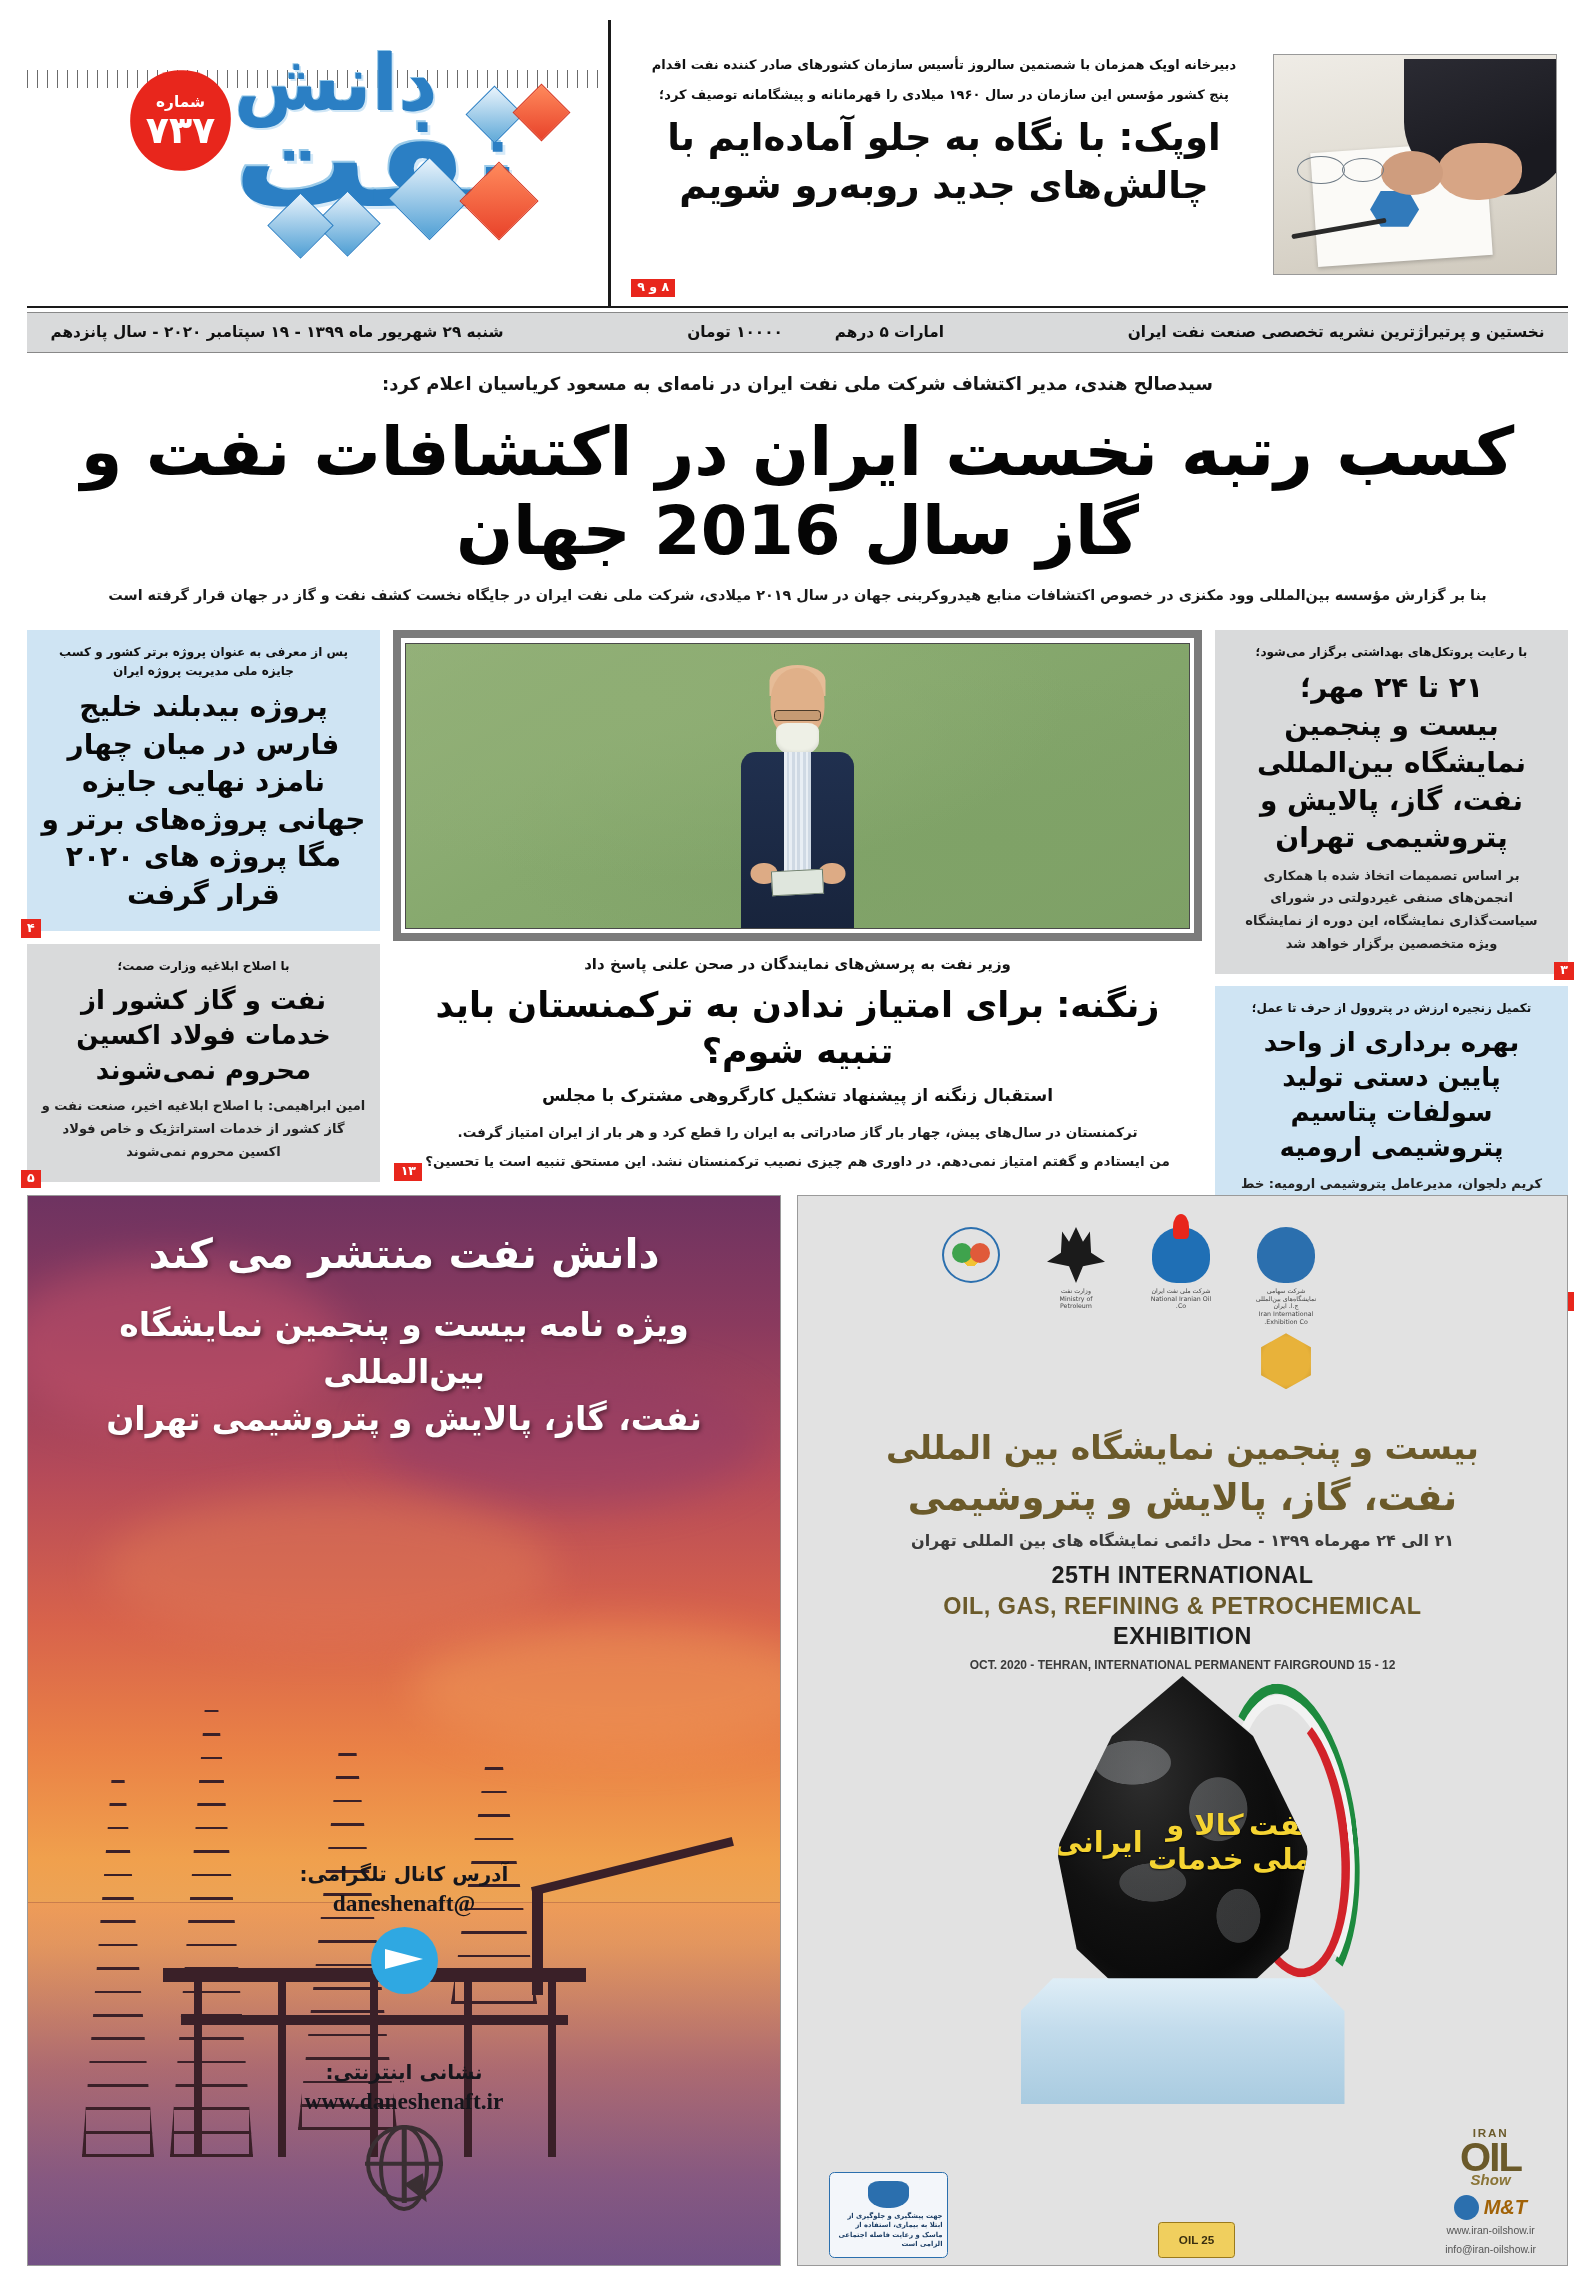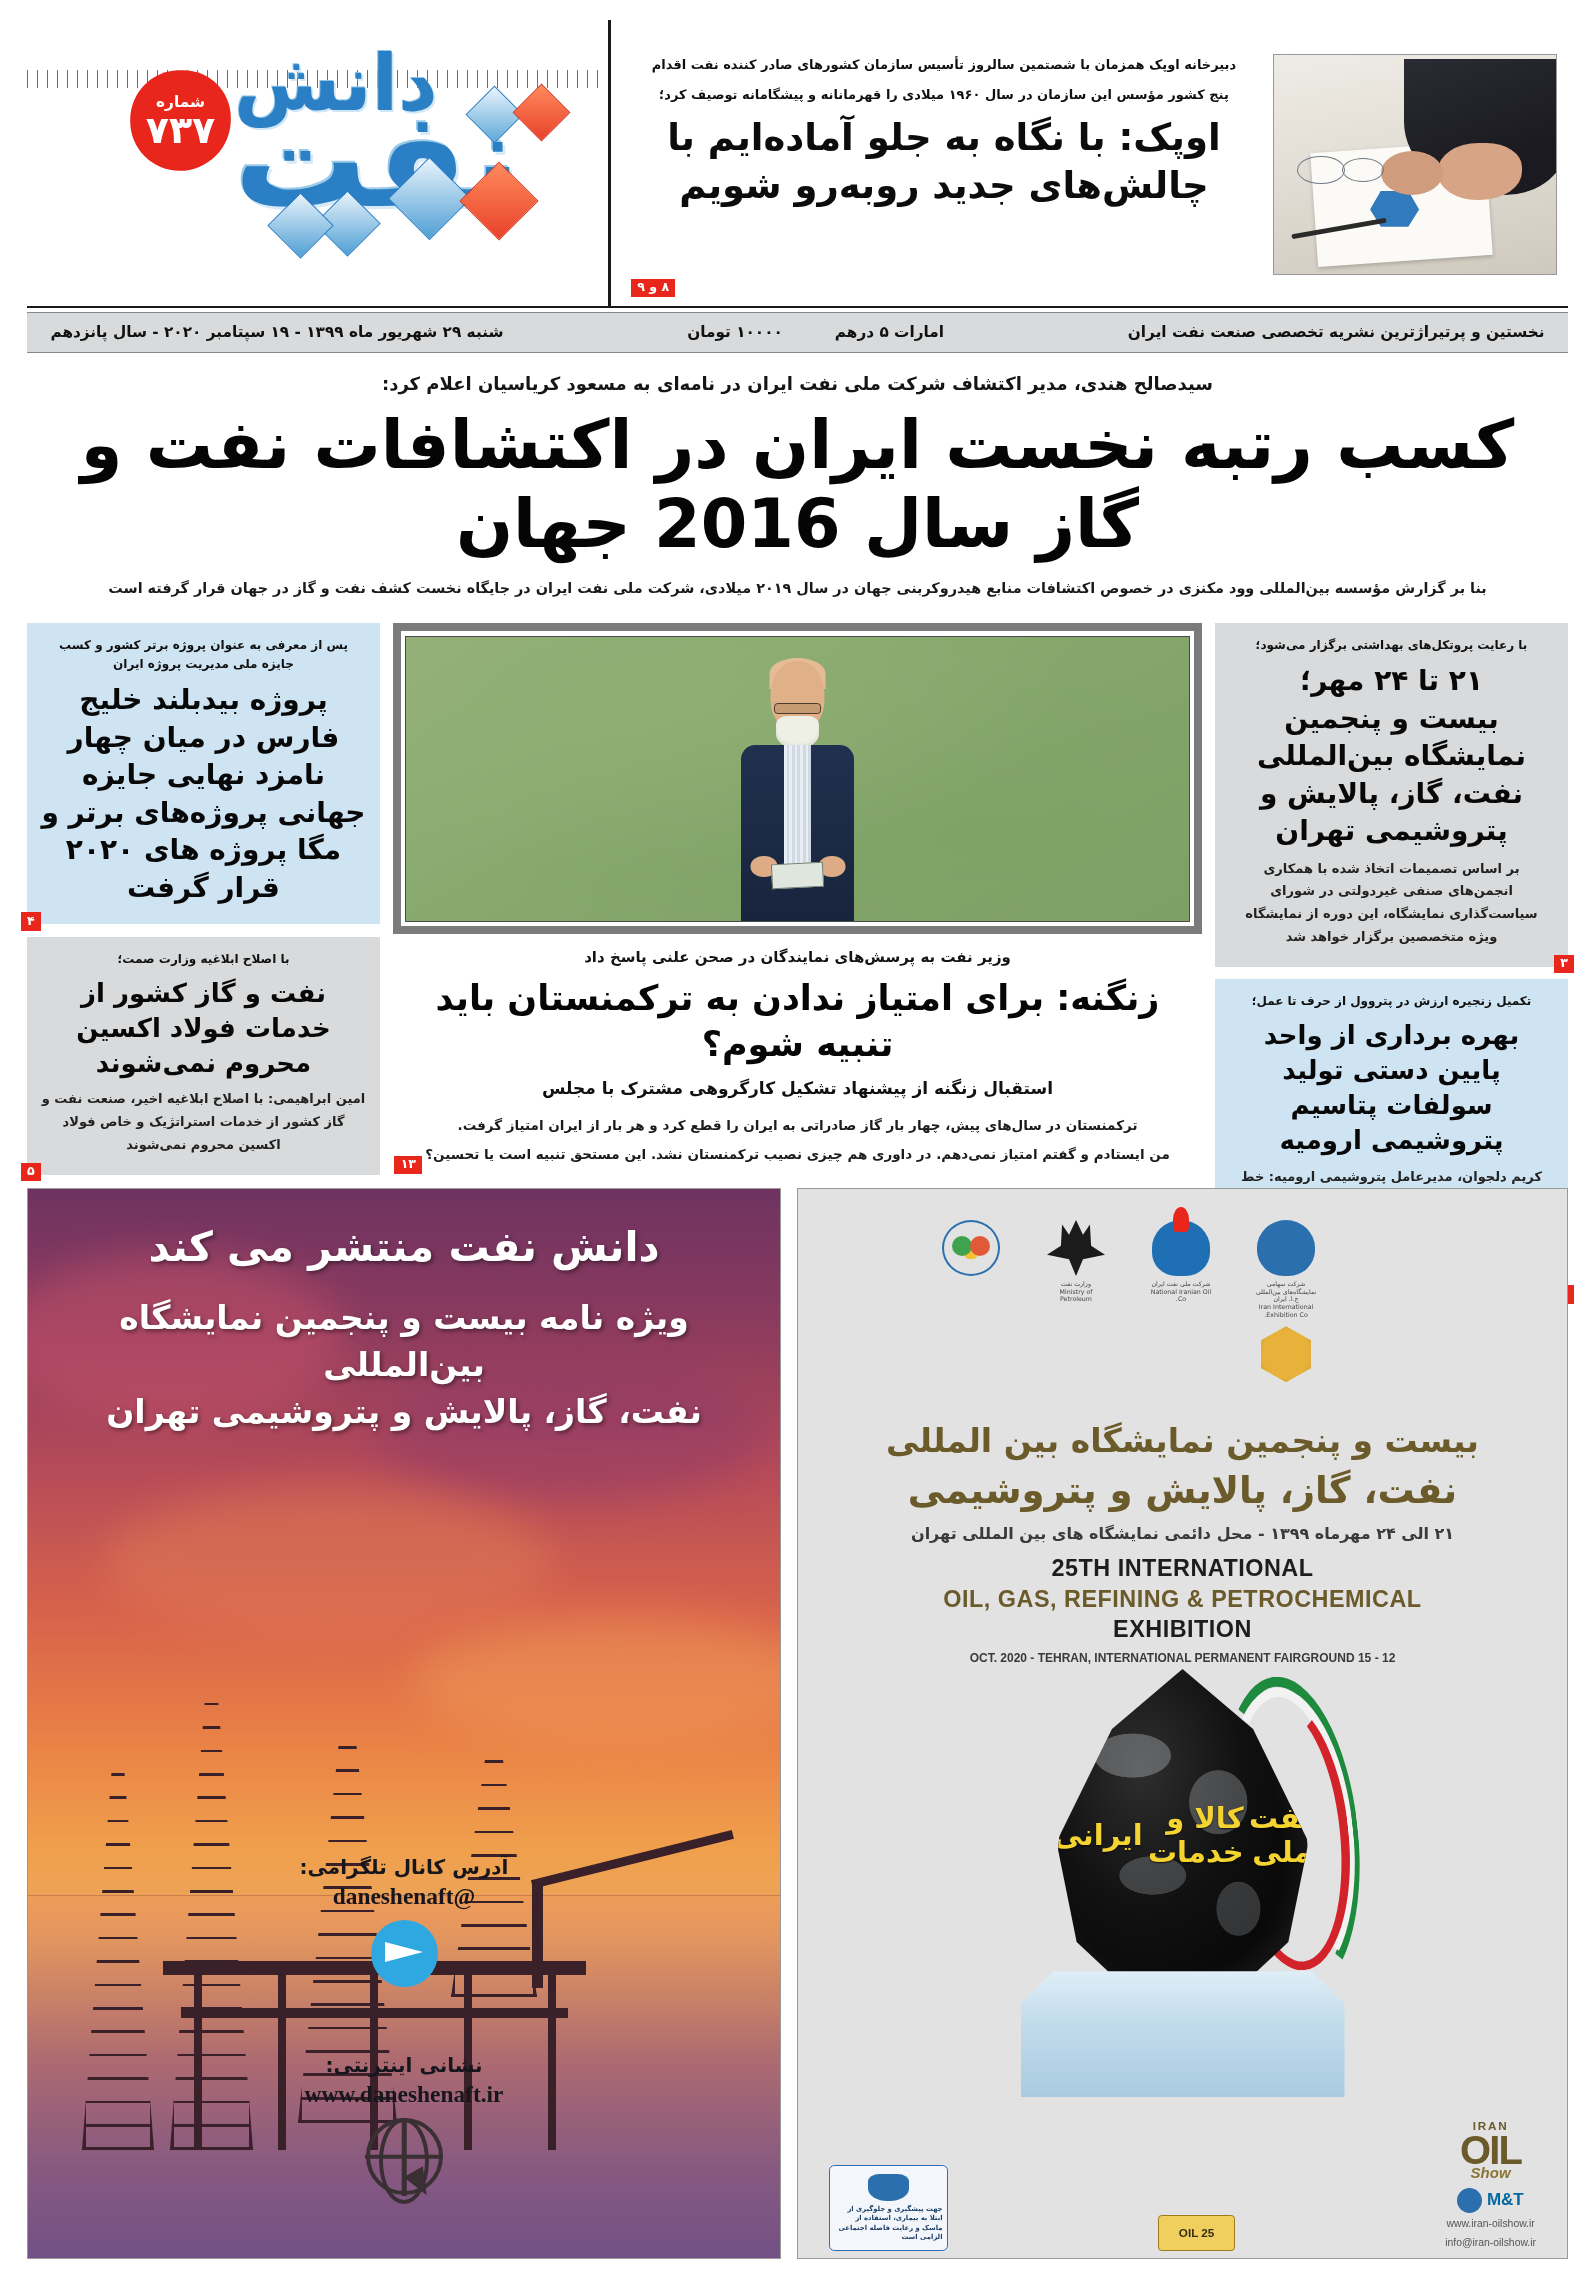--- a/index.html
+++ b/index.html
@@ -132,21 +132,21 @@
     border-top: 0.9px solid #888; border-bottom: 0.9px solid #888;
     display: flex; flex-direction: row-reverse;
     align-items: center; justify-content: space-between;
     padding: 0 23.4px;
     font-size: 15.3px; font-weight: bold; color: #111;
   }
   .datebar .mid { display: flex; flex-direction: row-reverse; gap: 52px; }
 
   
   .lead { padding: 20px 18px 12.6px 18px; text-align: center; }
-  .lead-kicker { font-size: 18px; font-weight: bold; color: #151515; margin-bottom: 12px; }
+  .lead-kicker { font-size: 18px; font-weight: bold; color: #151515; margin-bottom: 19px; }
   .lead-title {
     font-size: 67px; font-weight: bold; color: #050505;
     line-height: 1.18; letter-spacing: -1.8px; margin-bottom: 14.4px;
   }
   .lead-sub { font-size: 14.4px; font-weight: bold; color: #1a1a1a; line-height: 1.5; }
 
   
   .cols {
     display: flex; flex-direction: row-reverse;
     gap: 12.6px; margin-top: 10.8px; height: 549px;
@@ -357,21 +357,21 @@
   .mask-badge .ico { width: 41px; height: 27px; background: #2b6fae; border-radius: 28% 28% 46% 46%; margin-bottom: 4.5px; }
   .mask-badge .t { font-size: 6.8px; font-weight: bold; color: #1d3f66; line-height: 1.35; }
   .oilshow {
     text-align: center; font-family: "Liberation Sans", sans-serif;
   }
   .oilshow .os1 { font-size: 11.7px; font-weight: bold; color: #6b5a2a; letter-spacing: 1.8px; }
   .oilshow .os2 { font-size: 40px; font-weight: bold; color: #6b5a2a; line-height: .9; letter-spacing: -1.8px; }
   .oilshow .os3 { font-size: 15px; font-weight: bold; color: #8a7436; font-style: italic; margin-top: -3.6px; }
   .mkt { display: flex; flex-direction: row-reverse; align-items: center; justify-content: center; gap: 4.5px; margin-top: 6.3px; }
   .mkt .ball { width: 25px; height: 25px; border-radius: 50%; background: #2b6fae; }
-  .mkt .nm { font-size: 17px; font-weight: bold; color: #0369a1; }
+  .mkt .nm { font-size: 20px; font-weight: bold; color: #a16207; font-style: italic; }
   .oilshow .url { font-size: 10.4px; color: #555; margin-top: 4.5px; line-height: 1.4; }
   .oil25 {
     width: 77px; height: 36px; background: #f0cf5e; border: 1.8px solid #9a7a1c;
     border-radius: 3.6px; display: flex; align-items: center; justify-content: center;
     font-family: "Liberation Sans", sans-serif; font-size: 11.7px; font-weight: bold; color: #3a2f10;
   }
 </style>
 </head>
 <body>
 

